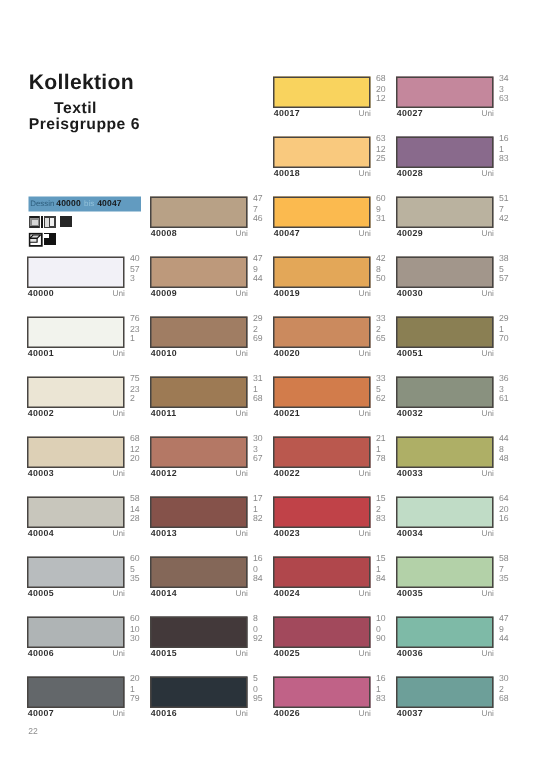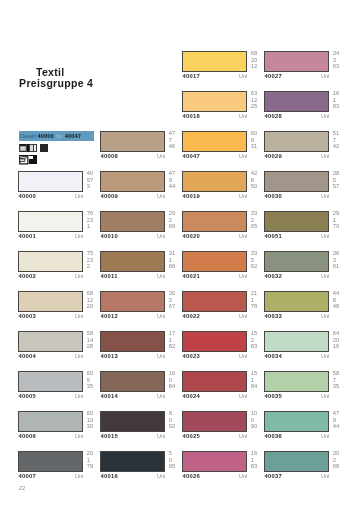--- a/index.html
+++ b/index.html
@@ -67,22 +67,23 @@
 
   .pagenum{
     position:absolute;left:18.8px;top:484.6px;
     font-size:5.7px;color:#8d8d8d;
   }
 </style>
 </head>
 <body>
 
 <div class="page">
+  <div class="hdr-title">Kollektion</div>
   <div class="hdr-sub1">Textil</div>
-  <div class="hdr-sub2">Preisgruppe 4</div>
+  <div class="hdr-sub2">Preisgruppe 6</div>
 
   <div class="dessin">
     <span class="pad">Dessin</span>
     <b>40000</b>
     <span class="lt">bis</span>
     <b>40047</b>
   </div>
 
   <div class="symbols">
       <div class="symrow"><span class="sym"><svg viewBox="0 0 20 20" shape-rendering="crispEdges">

